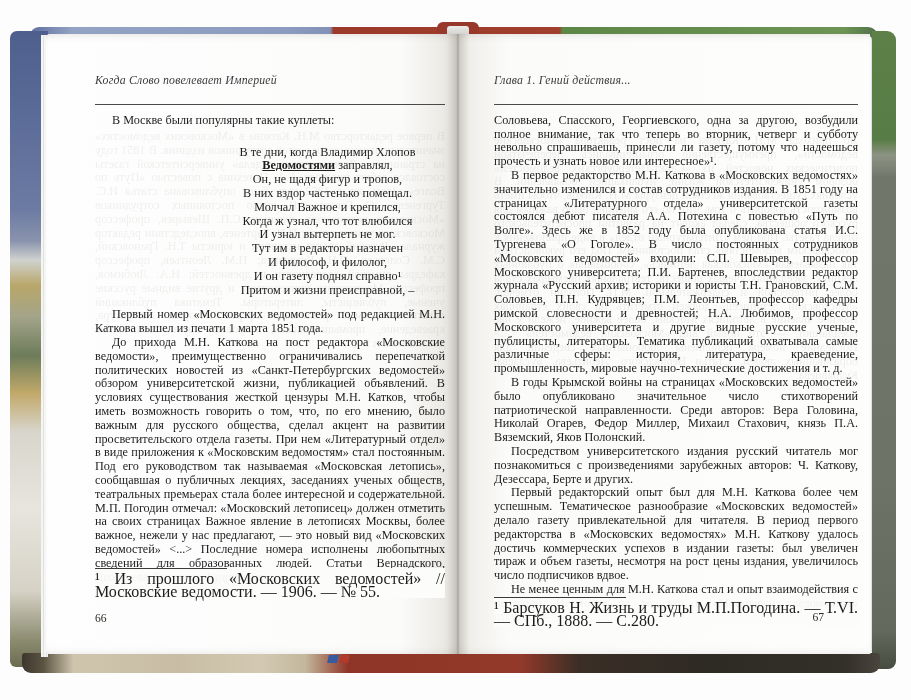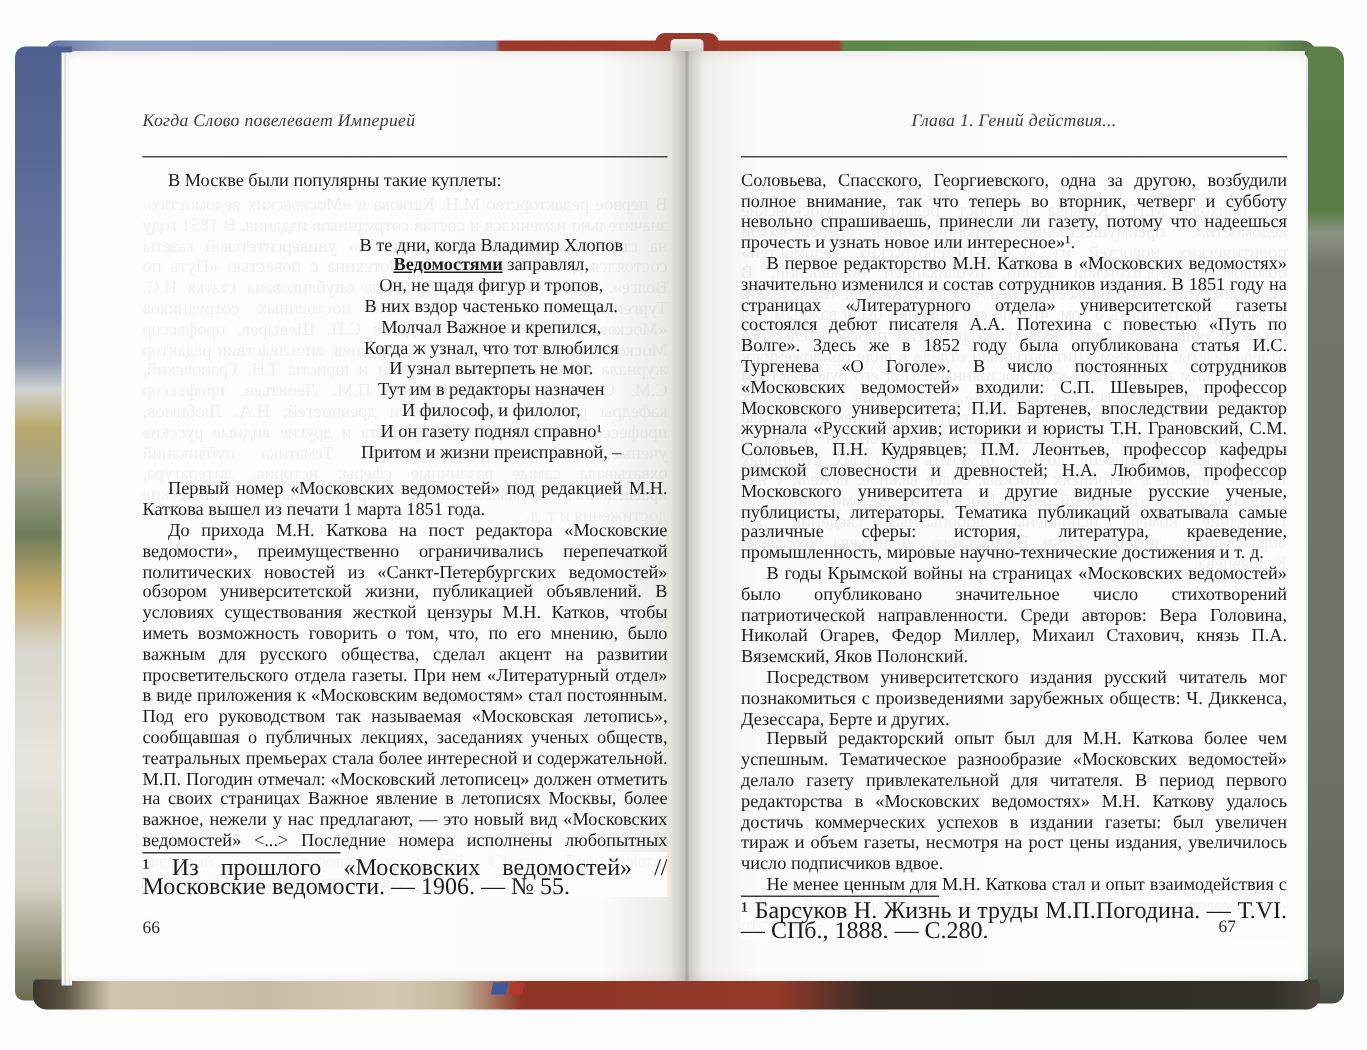--- a/index.html
+++ b/index.html
@@ -85,24 +85,24 @@
   }
 
   
   .col{position:absolute;top:40px;font-size:12.2px;line-height:13.8px;text-align:justify;}
   .col-left{left:49px;width:350px;}
   .col-right{left:36px;width:364px;}
   .running-head{
     font-style:italic;font-size:11.8px;color:#3c3c3c;letter-spacing:0.2px;
     border-bottom:1.2px solid #4a4a4a;padding-bottom:16px;margin-bottom:9px;
   }
-  .running-head.right{text-align:center;}
+  .running-head.right{text-align:left;}
   .para{text-indent:17px;margin:0;}
   .para.no-indent{text-indent:0;}
-  .intro{margin-bottom:29px;}
+  .intro{margin-bottom:18px;}
   .poem{margin:0 0 11px 115px;text-align:center;}
   .poem-line{white-space:nowrap;}
   .poem-line b{font-weight:bold;text-decoration:underline;}
   .ghost{
     position:absolute;opacity:0.075;transform:scaleX(-1);
     color:#45513c;filter:blur(0.4px);
     font-size:12.2px;line-height:13.8px;text-align:justify;pointer-events:none;
   }
   .ghost-left{left:49px;top:96px;width:350px;height:440px;overflow:hidden;}
   .ghost-right{left:36px;top:100px;width:364px;height:470px;overflow:hidden;}
@@ -162,21 +162,21 @@
     <div class="page-number pn-left">66</div>
   </div>
 
   <div class="page page-right">
     <div class="ghost ghost-right">До прихода М.Н. Каткова на пост редактора «Московские ведомости», преимущественно ограничивались перепечаткой политических новостей из «Санкт-Петербургских ведомостей» обзором университетской жизни, публикацией объявлений. В условиях существования жесткой цензуры М.Н. Катков, чтобы иметь возможность говорить о том, что, по его мнению, было важным для русского общества, сделал акцент на развитии просветительского отдела газеты. При нем «Литературный отдел» в виде приложения к «Московским ведомостям» стал постоянным. Под его руководством так называемая «Московская летопись», сообщавшая о публичных лекциях, заседаниях ученых обществ, театральных премьерах стала более интересной и содержательной. М.П. Погодин отмечал: «Московский летописец» должен отметить на своих страницах Важное явление в летописях Москвы, более важное, нежели у нас предлагают, — это новый вид «Московских ведомостей» &lt;...&gt; Последние номера исполнены любопытных сведений для образованных людей. Статьи Вернадского, Леонтьева, Буслаева, Кудрявцева,</div>
     <div class="col col-right">
       <div class="running-head right">Глава 1. Гений действия...</div>
       <p class="para no-indent">Соловьева, Спасского, Георгиевского, одна за другою, возбудили полное внимание, так что теперь во вторник, четверг и субботу невольно спрашиваешь, принесли ли газету, потому что надеешься прочесть и узнать новое или интересное»¹.</p>
       <p class="para">В первое редакторство М.Н. Каткова в «Московских ведомостях» значительно изменился и состав сотрудников издания. В 1851 году на страницах «Литературного отдела» университетской газеты состоялся дебют писателя А.А. Потехина с повестью «Путь по Волге». Здесь же в 1852 году была опубликована статья И.С. Тургенева «О Гоголе». В число постоянных сотрудников «Московских ведомостей» входили: С.П. Шевырев, профессор Московского университета; П.И. Бартенев, впоследствии редактор журнала «Русский архив; историки и юристы Т.Н. Грановский, С.М. Соловьев, П.Н. Кудрявцев; П.М. Леонтьев, профессор кафедры римской словесности и древностей; Н.А. Любимов, профессор Московского университета и другие видные русские ученые, публицисты, литераторы. Тематика публикаций охватывала самые различные сферы: история, литература, краеведение, промышленность, мировые научно-технические достижения и т. д.</p>
       <p class="para">В годы Крымской войны на страницах «Московских ведомостей» было опубликовано значительное число стихотворений патриотической направленности. Среди авторов: Вера Головина, Николай Огарев, Федор Миллер, Михаил Стахович, князь П.А. Вяземский, Яков Полонский.</p>
-      <p class="para">Посредством университетского издания русский читатель мог познакомиться с произведениями зарубежных обществ: Ч. Диккенса, Дезессара, Берте и других.</p>
+      <p class="para">Посредством университетского издания русский читатель мог познакомиться с произведениями зарубежных авторов: Ч. Каткову, Дезессара, Берте и других.</p>
       <p class="para">Первый редакторский опыт был для М.Н. Каткова более чем успешным. Тематическое разнообразие «Московских ведомостей» делало газету привлекательной для читателя. В период первого редакторства в «Московских ведомостях» М.Н. Каткову удалось достичь коммерческих успехов в издании газеты: был увеличен тираж и объем газеты, несмотря на рост цены издания, увеличилось число подписчиков вдвое.</p>
       <p class="para">Не менее ценным для М.Н. Каткова стал и опыт взаимодействия с цензурой. Несмотря на то, что в «Московских ведомостях» отсутство-</p>
     </div>
     <div class="footnote fn-right">
       <div class="fn-rule"></div>
       <div>¹ Барсуков Н. Жизнь и труды М.П.Погодина. — Т.VI. — СПб., 1888. — С.280.</div>
     </div>
     <div class="page-number pn-right">67</div>
   </div>
 

